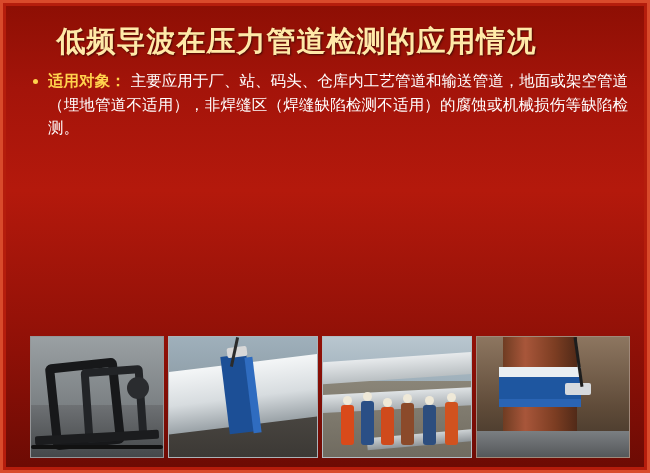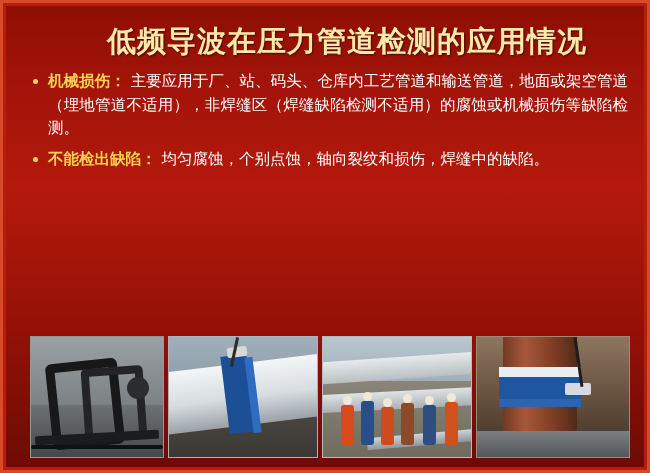--- a/index.html
+++ b/index.html
@@ -34,21 +34,21 @@
     width: 638px;
     height: 461px;
     background: linear-gradient(to bottom, #8e0f04 0%, #a4140a 18%, #b4190c 40%, #8e1007 75%, #6d0b04 100%);
     box-sizing: border-box;
   }
   .title {
     position: absolute;
     left: 0;
     top: 16px;
     width: 581px;
-    text-align: right;
+    text-align: center;
     color: #ffe9a8;
     font-size: 29px;
     font-weight: bold;
     letter-spacing: 1px;
     text-shadow: 1px 1px 2px rgba(0,0,0,0.55);
     font-family: "DejaVu Serif", "Liberation Serif", serif;
   }
   .body-area {
     position: absolute;
     left: 26px;
@@ -238,31 +238,26 @@
 
 <div id="slide">
   <div class="inner">
 
     <div class="title">低频导波在压力管道检测的应用情况</div>
 
     <div class="body-area">
 
       <div class="bullet">
         <span class="dot"></span>
-        <span class="lead">机械损伤：</span>
+        <span class="lead">适用对象：</span>
         <span class="rest">主要应用于厂、站、码头、仓库内工艺管道和输送管道，地面或架空管道（埋地管道不适用），非焊缝区（焊缝缺陷检测不适用）的腐蚀或机械损伤等缺陷检测。</span>
       </div>
 
 
 
-      <div class="bullet">
-        <span class="dot"></span>
-        <span class="lead">不能检出缺陷：</span>
-        <span class="rest">均匀腐蚀，个别点蚀，轴向裂纹和损伤，焊缝中的缺陷。</span>
-      </div>
 
     </div>
 
     <div class="photos">
 
       <div class="photo p1">
         <div class="sky"></div>
         <div class="ground"></div>
         <div class="clampA"></div>
         <div class="clampB"></div>

